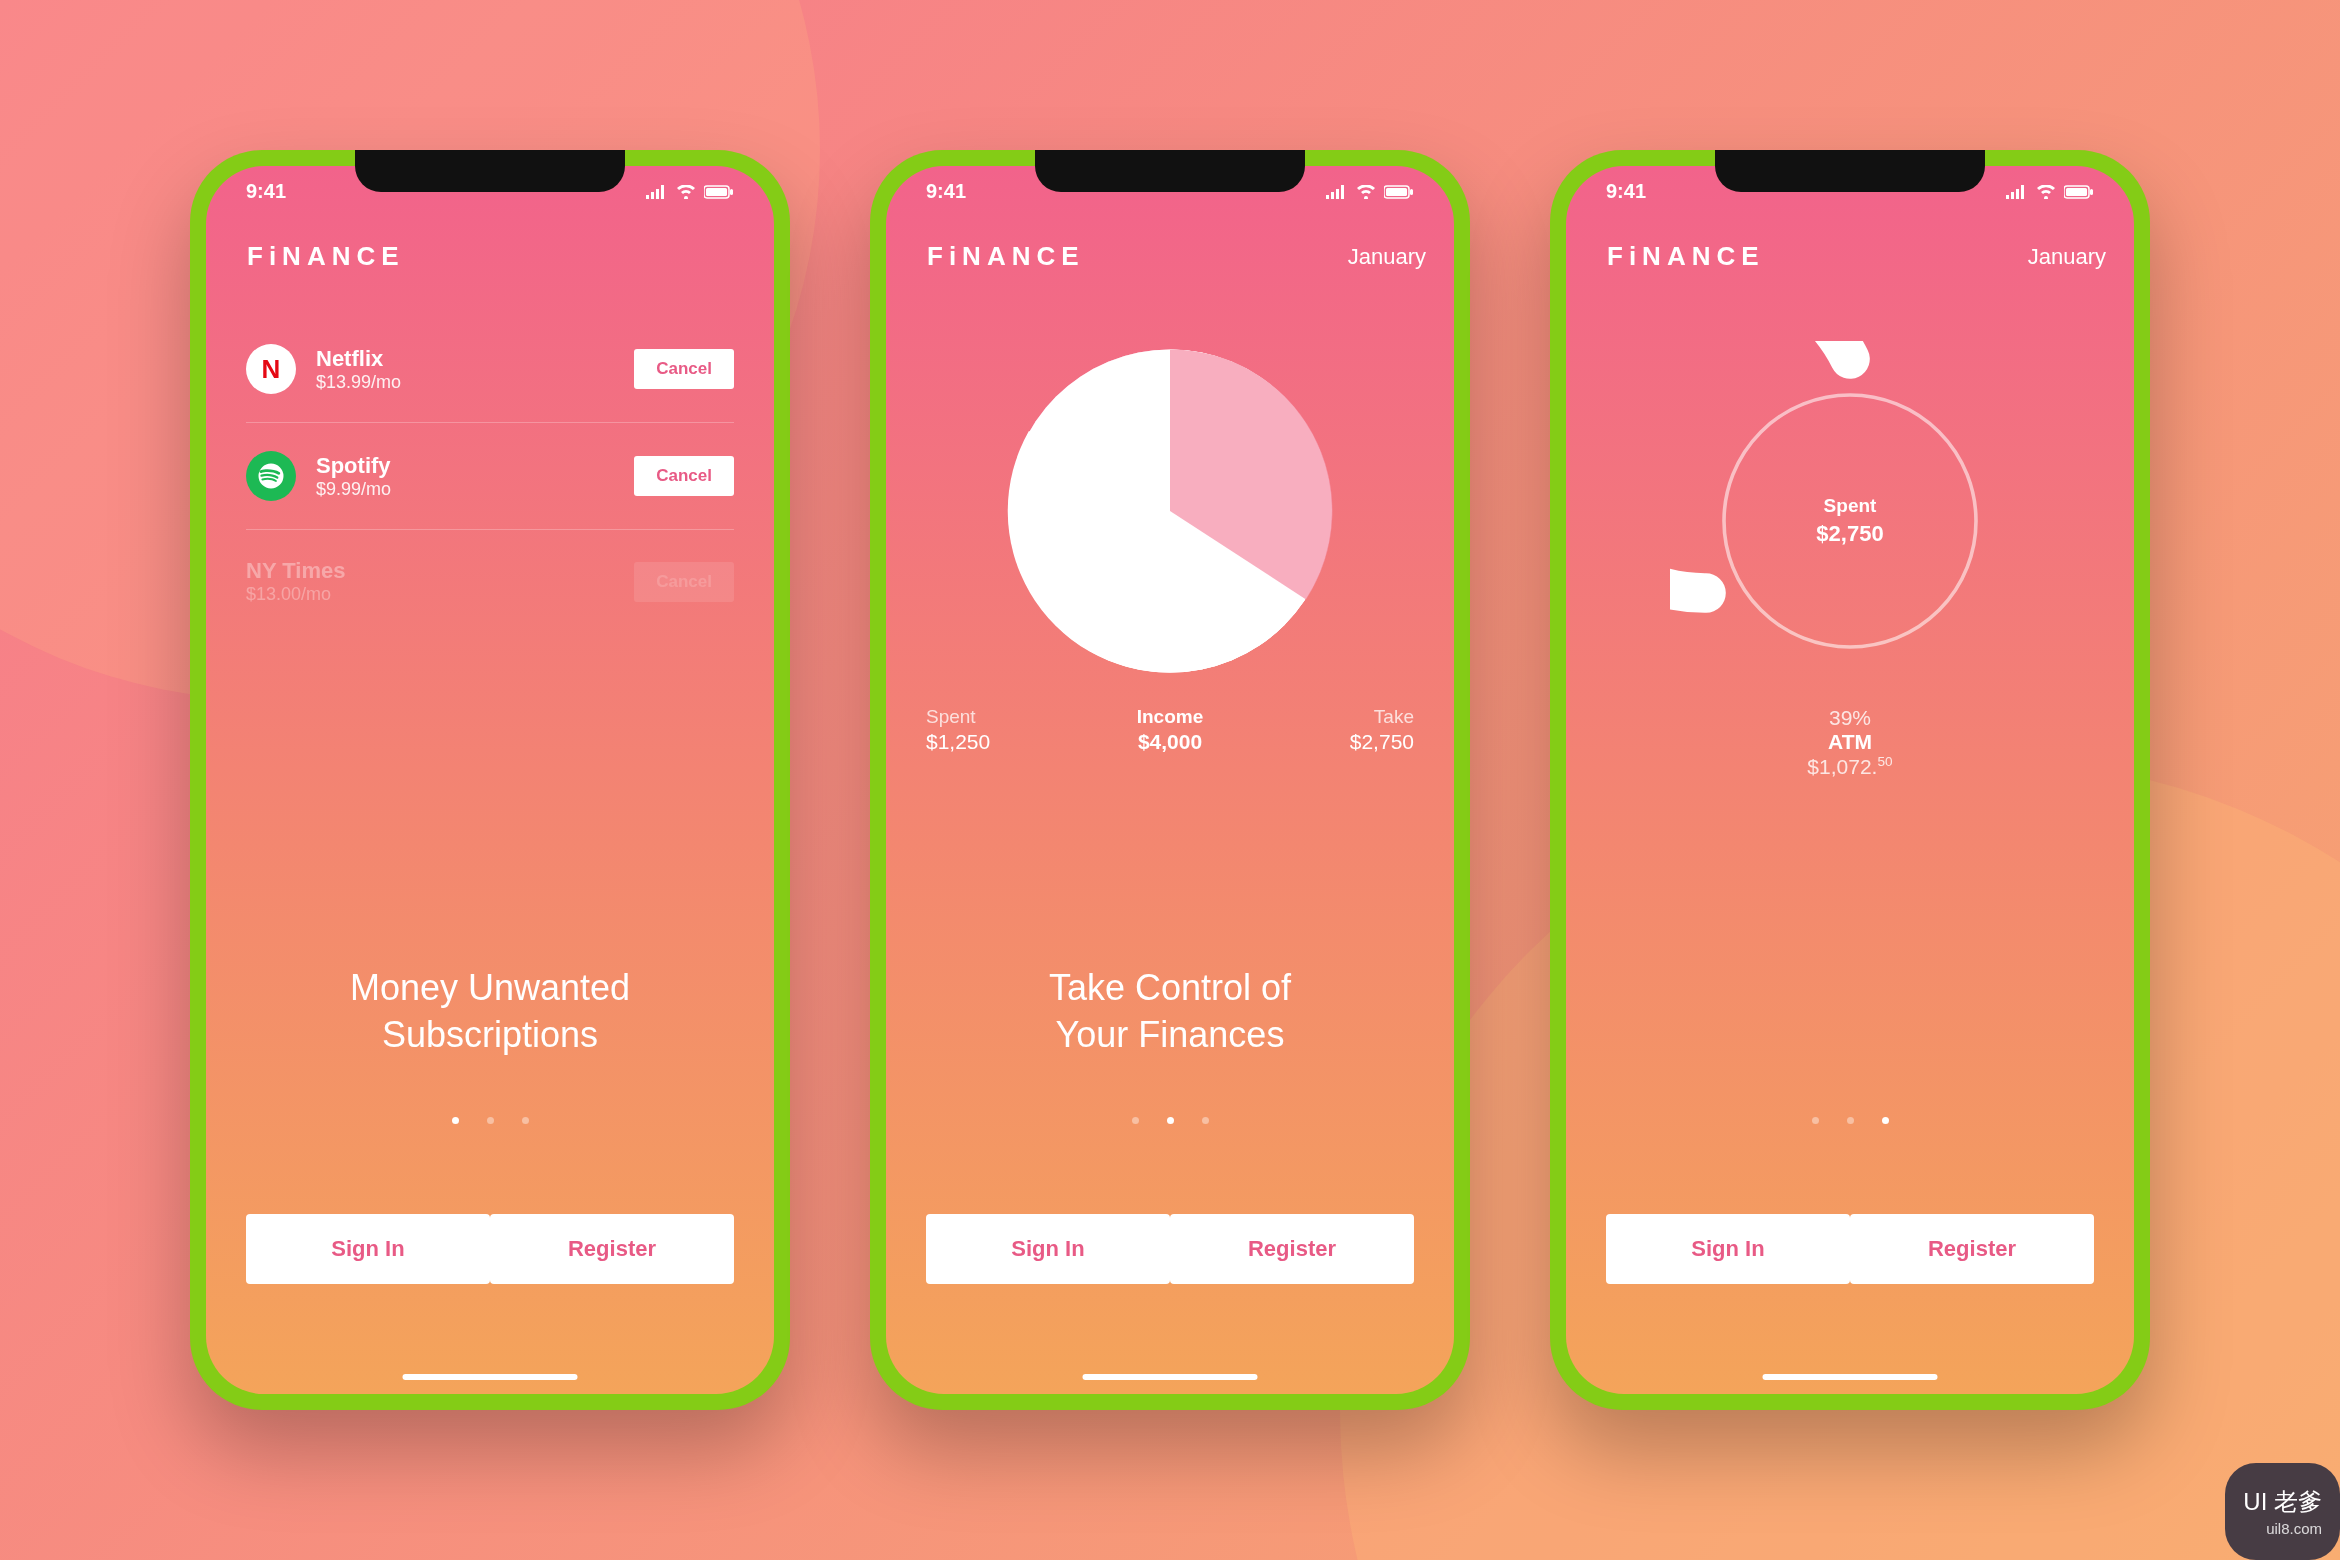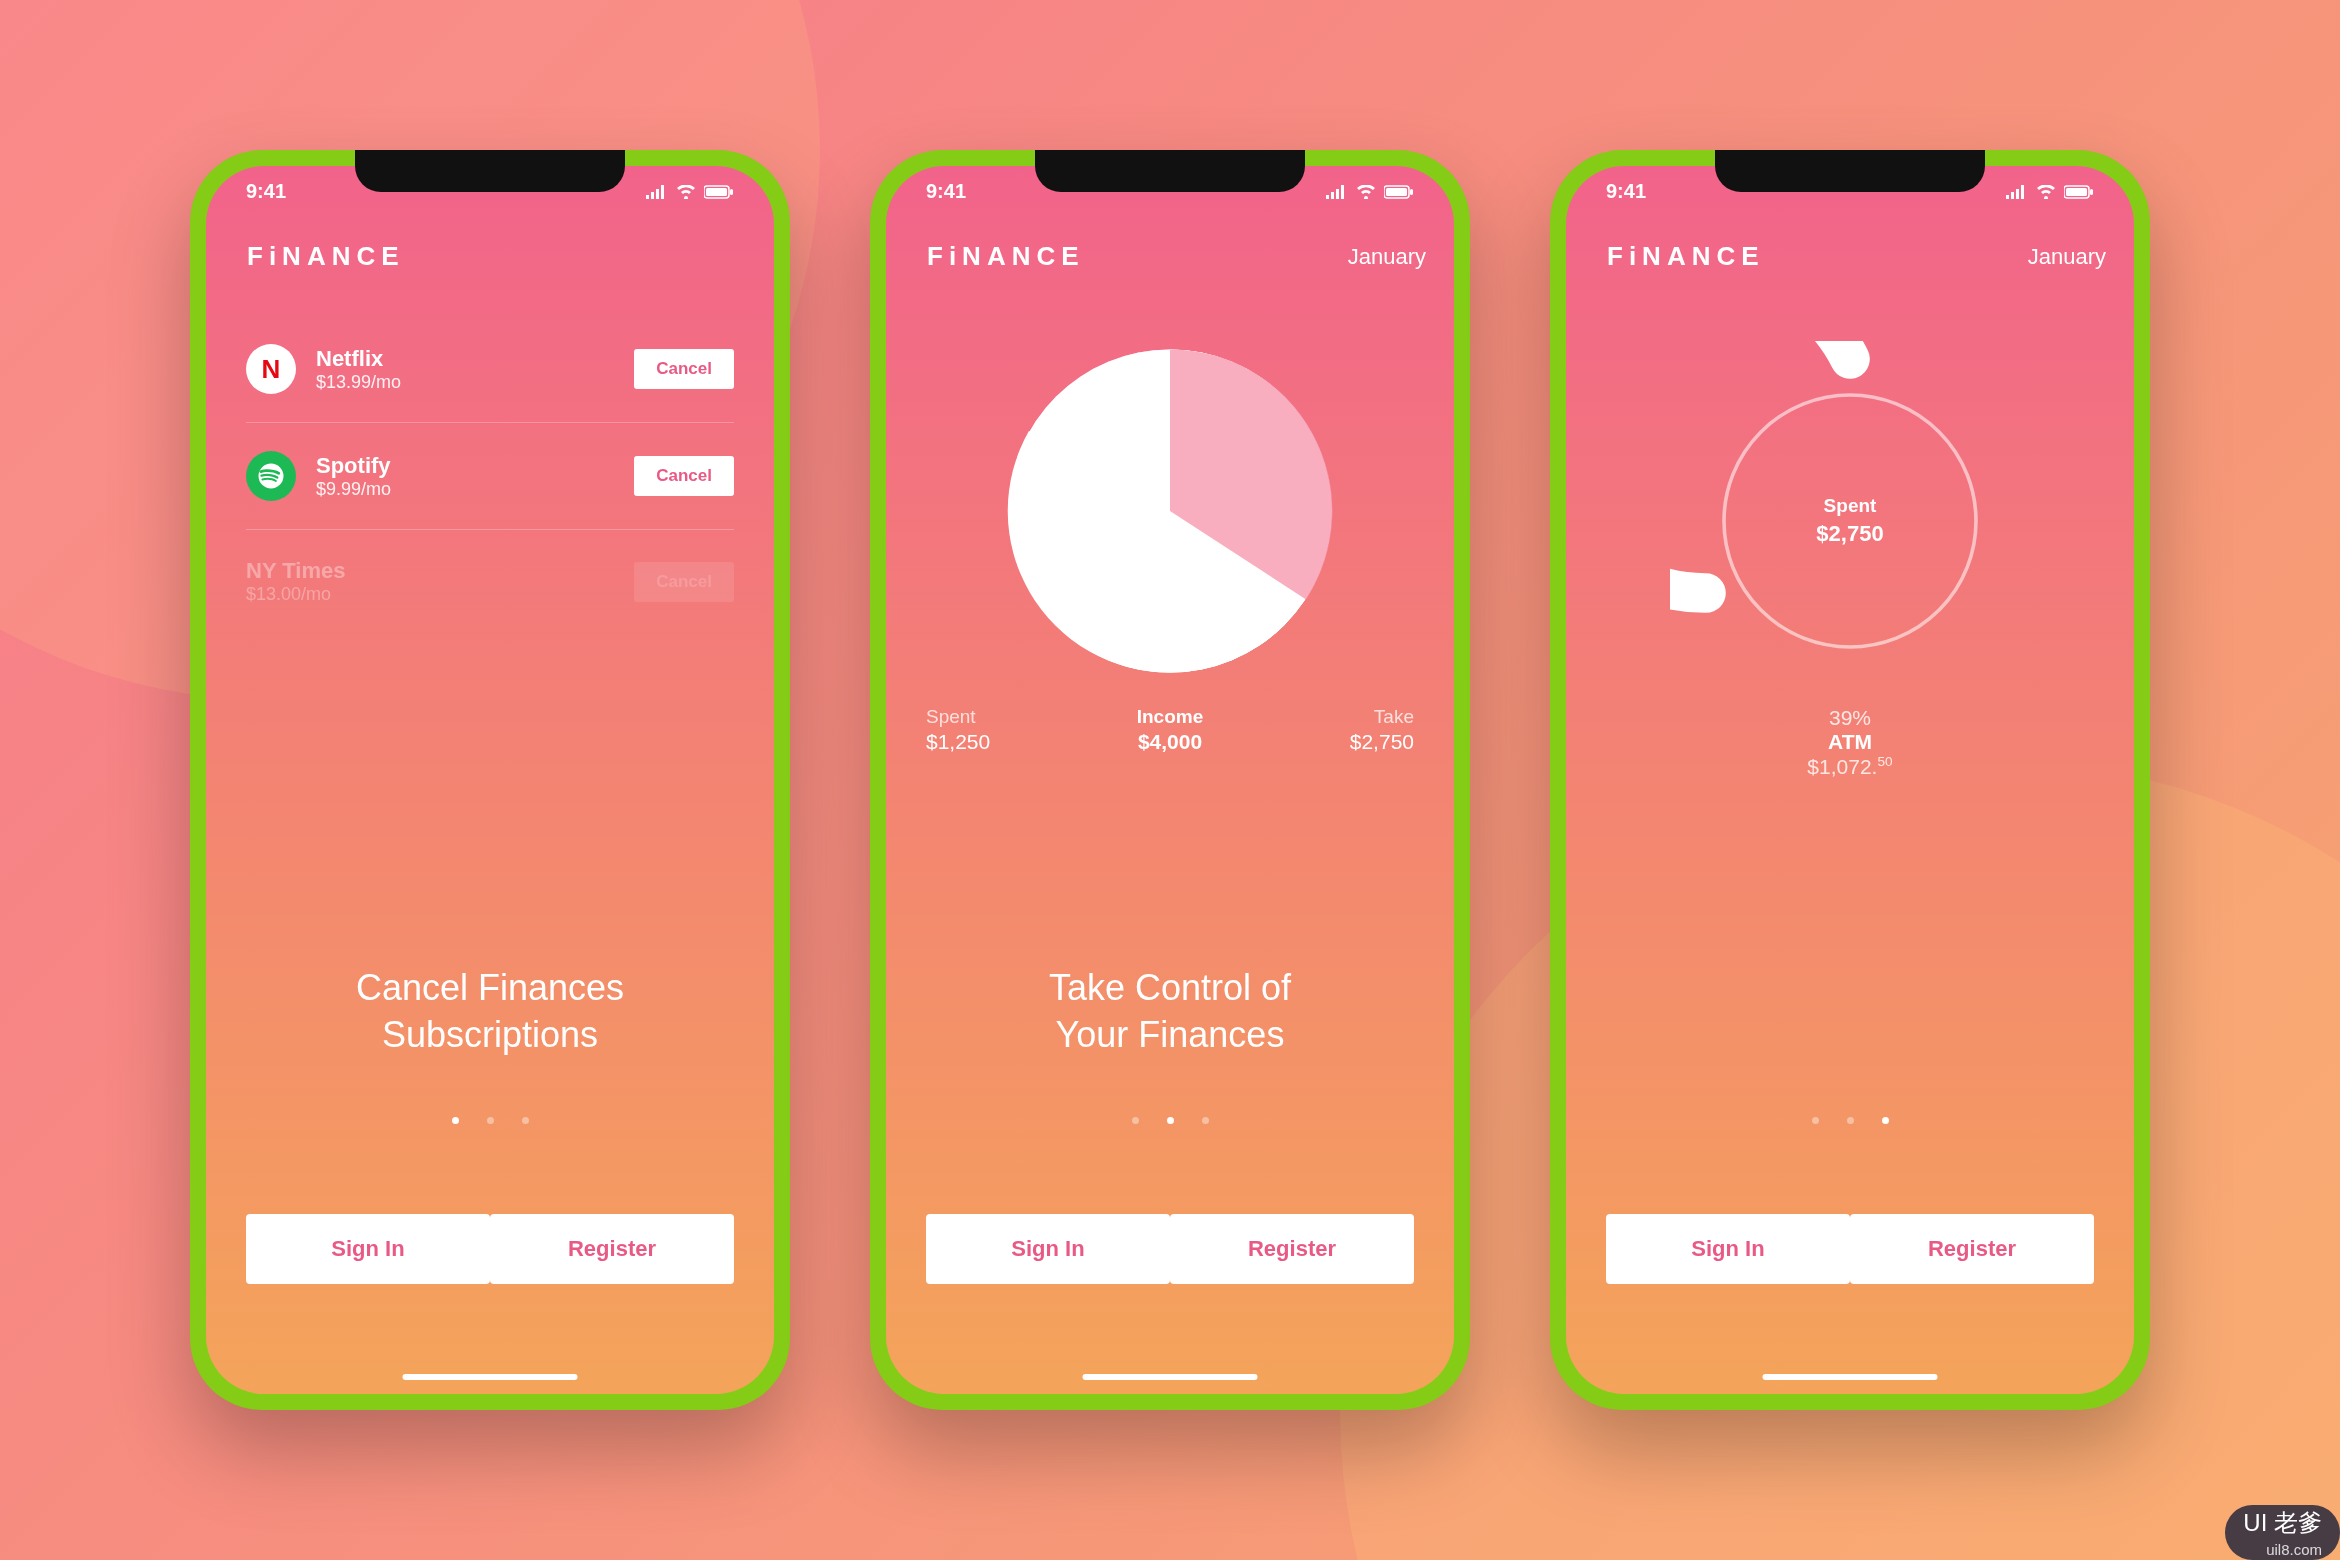--- a/index.html
+++ b/index.html
@@ -125,21 +125,21 @@
     .gauge-wrap { display: flex; justify-content: center; margin-top: 25px; position: relative; }
     .gauge-center { position: absolute; top: 50%; left: 50%; transform: translate(-50%, -50%); text-align: center; }
     .gauge-label { font-size: 19px; font-weight: 600; }
     .gauge-value { font-size: 22px; font-weight: 700; margin-top: 4px; }
     .row3 { position: absolute; top: 540px; left: 40px; right: 40px; display: flex; justify-content: space-between; align-items: center; font-size: 21px; flex-direction: column; }
     .row3 .mid { font-weight: 700; }
     .row3 .lft, .row3 .rgt { opacity: 0.8; }
     .watermark-badge {
       position: absolute; right: 0; bottom: 0;
       background: rgba(40,40,60,0.85);
-      padding: 2px 18px;
+      padding: 23px 18px;
       color: #fff;
       font-size: 22px;
       display: flex; flex-direction: column; align-items: flex-end;
       gap: 2px;
       z-index: 60;
       border-radius: 31px;
     }
     .watermark-badge .top { font-size: 24px; }
     .watermark-badge .bot { font-size: 15px; opacity: 0.8; }
     .sup { font-size: 0.65em; vertical-align: super; }
@@ -197,21 +197,21 @@
         </div>
         <div class="sub-row faded">
           <div class="sub-info">
             <div class="sub-name">NY Times</div>
             <div class="sub-price">$13.00/mo</div>
           </div>
           <button class="cancel-btn">Cancel</button>
         </div>
       </div>
       <div class="headline">
-        <span>Cancel Finances</span><br>
+        <span>Money Unwanted</span><br>
         <span>Subscriptions</span>
       </div>
       <div class="dots">
         <div class="dot active"></div>
         <div class="dot"></div>
         <div class="dot"></div>
       </div>
       <div class="cta-row">
         <button class="cta">Sign In</button>
         <button class="cta">Register</button>

